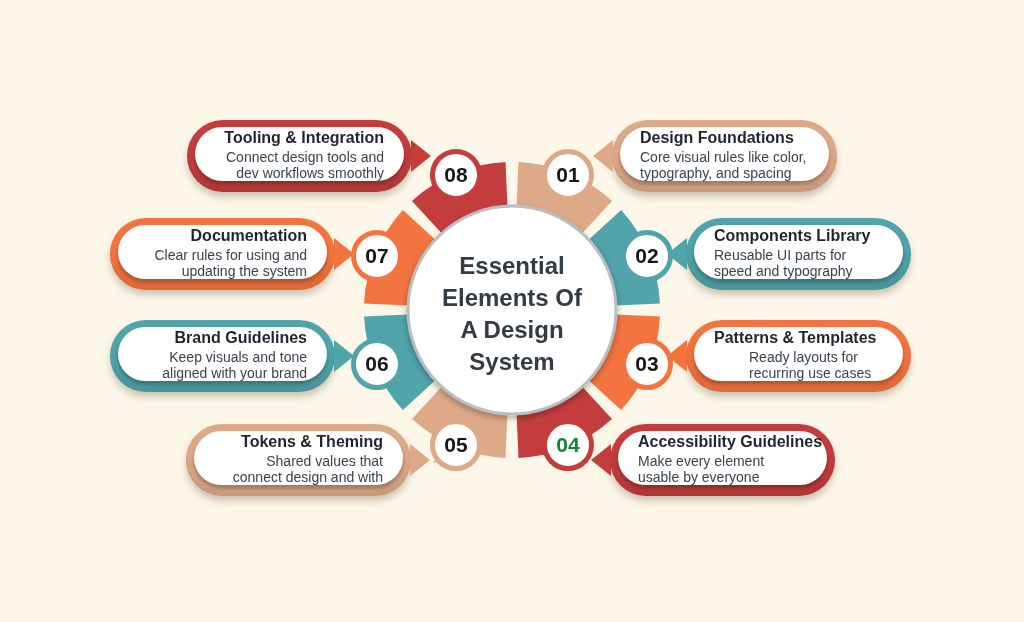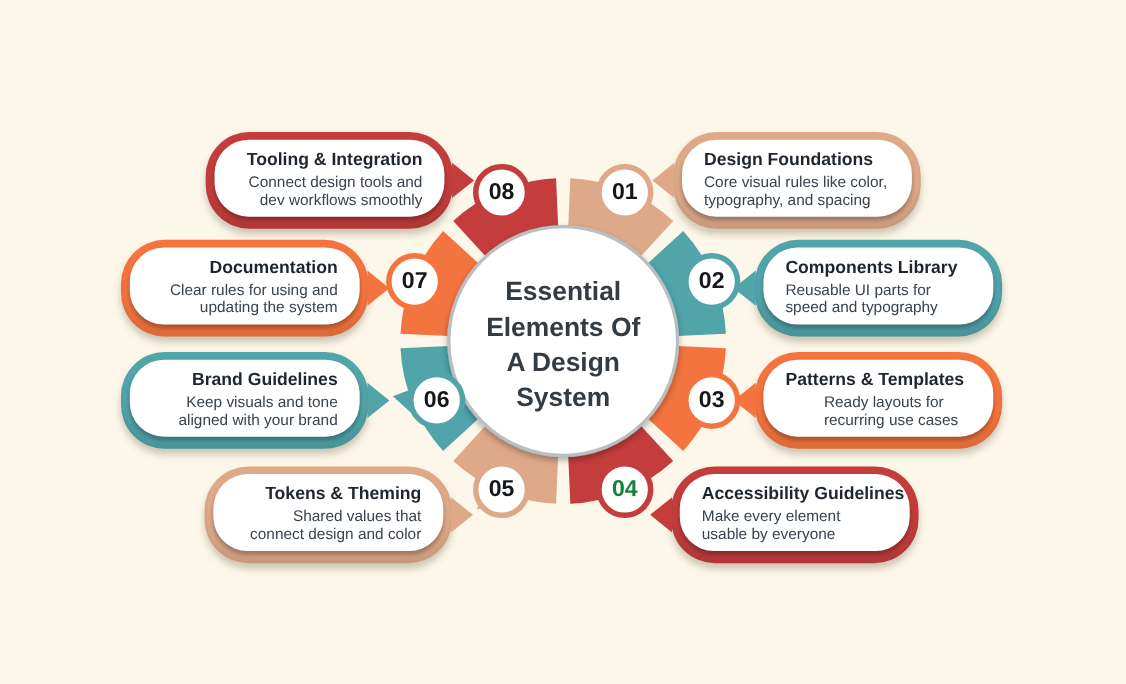--- a/index.html
+++ b/index.html
@@ -5,21 +5,21 @@
   html,body{margin:0;padding:0;}
   body{font-family:"Liberation Sans","DejaVu Sans",sans-serif;}
   #canvas{
     position:relative;width:1024px;height:622px;overflow:hidden;
     background:var(--bg,#FCF7E9);
   }
   #wheel-svg{position:absolute;left:0;top:0;z-index:1;}
 
   
   .card{
-    position:absolute;width:225px;height:88px;border-radius:40px;
+    position:absolute;width:225px;height:72px;border-radius:40px;
     background:var(--c);z-index:2;
     box-shadow:0 5px 7px rgba(118,104,78,.35), inset 0 -4px 4px rgba(0,0,0,.10);
   }
   .card-inner{
     position:absolute;left:8px;right:8px;top:7px;bottom:11px;
     background:#fff;border-radius:31px;
     box-shadow:0 4px 5px rgba(0,0,0,.30);
     display:flex;flex-direction:column;justify-content:center;
     padding:0 20px;box-sizing:border-box;
   }
@@ -43,21 +43,21 @@
   .c5{left:186px;top:424px}.c6{left:110px;top:320px}.c7{left:110px;top:218px}.c8{left:187px;top:120px}
 
   
   .badge{
     position:absolute;width:52px;height:52px;box-sizing:border-box;
     border-radius:50%;background:#fff;border:5px solid var(--c);
     display:flex;align-items:center;justify-content:center;
     font-size:21px;font-weight:bold;color:#15181B;z-index:3;
   }
   .b1{left:542px;top:149px}.b2{left:621px;top:230px}.b3{left:621px;top:338px}.b4{left:542px;top:419px}
-  .b5{left:430px;top:419px}.b6{left:371px;top:338px}.b7{left:351px;top:230px}.b8{left:430px;top:149px}
+  .b5{left:430px;top:419px}.b6{left:351px;top:338px}.b7{left:351px;top:230px}.b8{left:430px;top:149px}
 
   
   .center-title{
     position:absolute;left:407px;top:250px;width:210px;z-index:2;
     text-align:center;font-weight:bold;font-size:24px;line-height:32px;color:#333B43;
   }
   .center-title span{display:block;}
 </style>
 </head>
 <body>
@@ -146,21 +146,21 @@
     <div class="card-inner">
       <div class="card-title" style="color: rgb(30, 37, 45);">Accessibility Guidelines</div>
       <div class="card-desc" style="color: rgb(57, 67, 77);">Make every element usable by everyone</div>
     </div>
     <div class="card-arrow"></div>
   </div>
 
   <div class="card side-left c5" style="--c: #DEA988;">
     <div class="card-inner">
       <div class="card-title" style="color: rgb(30, 37, 45);">Tokens &amp; Theming</div>
-      <div class="card-desc" style="color: rgb(57, 67, 77);">Shared values that connect design and color</div>
+      <div class="card-desc" style="color: rgb(57, 67, 77);">Shared values that connect design and with</div>
     </div>
     <div class="card-arrow"></div>
   </div>
   <div class="card side-left c6" style="--c: #50A4AA;">
     <div class="card-inner">
       <div class="card-title" style="color: rgb(30, 37, 45);">Brand Guidelines</div>
       <div class="card-desc" style="color: rgb(57, 67, 77);">Keep visuals and tone aligned with your brand</div>
     </div>
     <div class="card-arrow"></div>
   </div>

